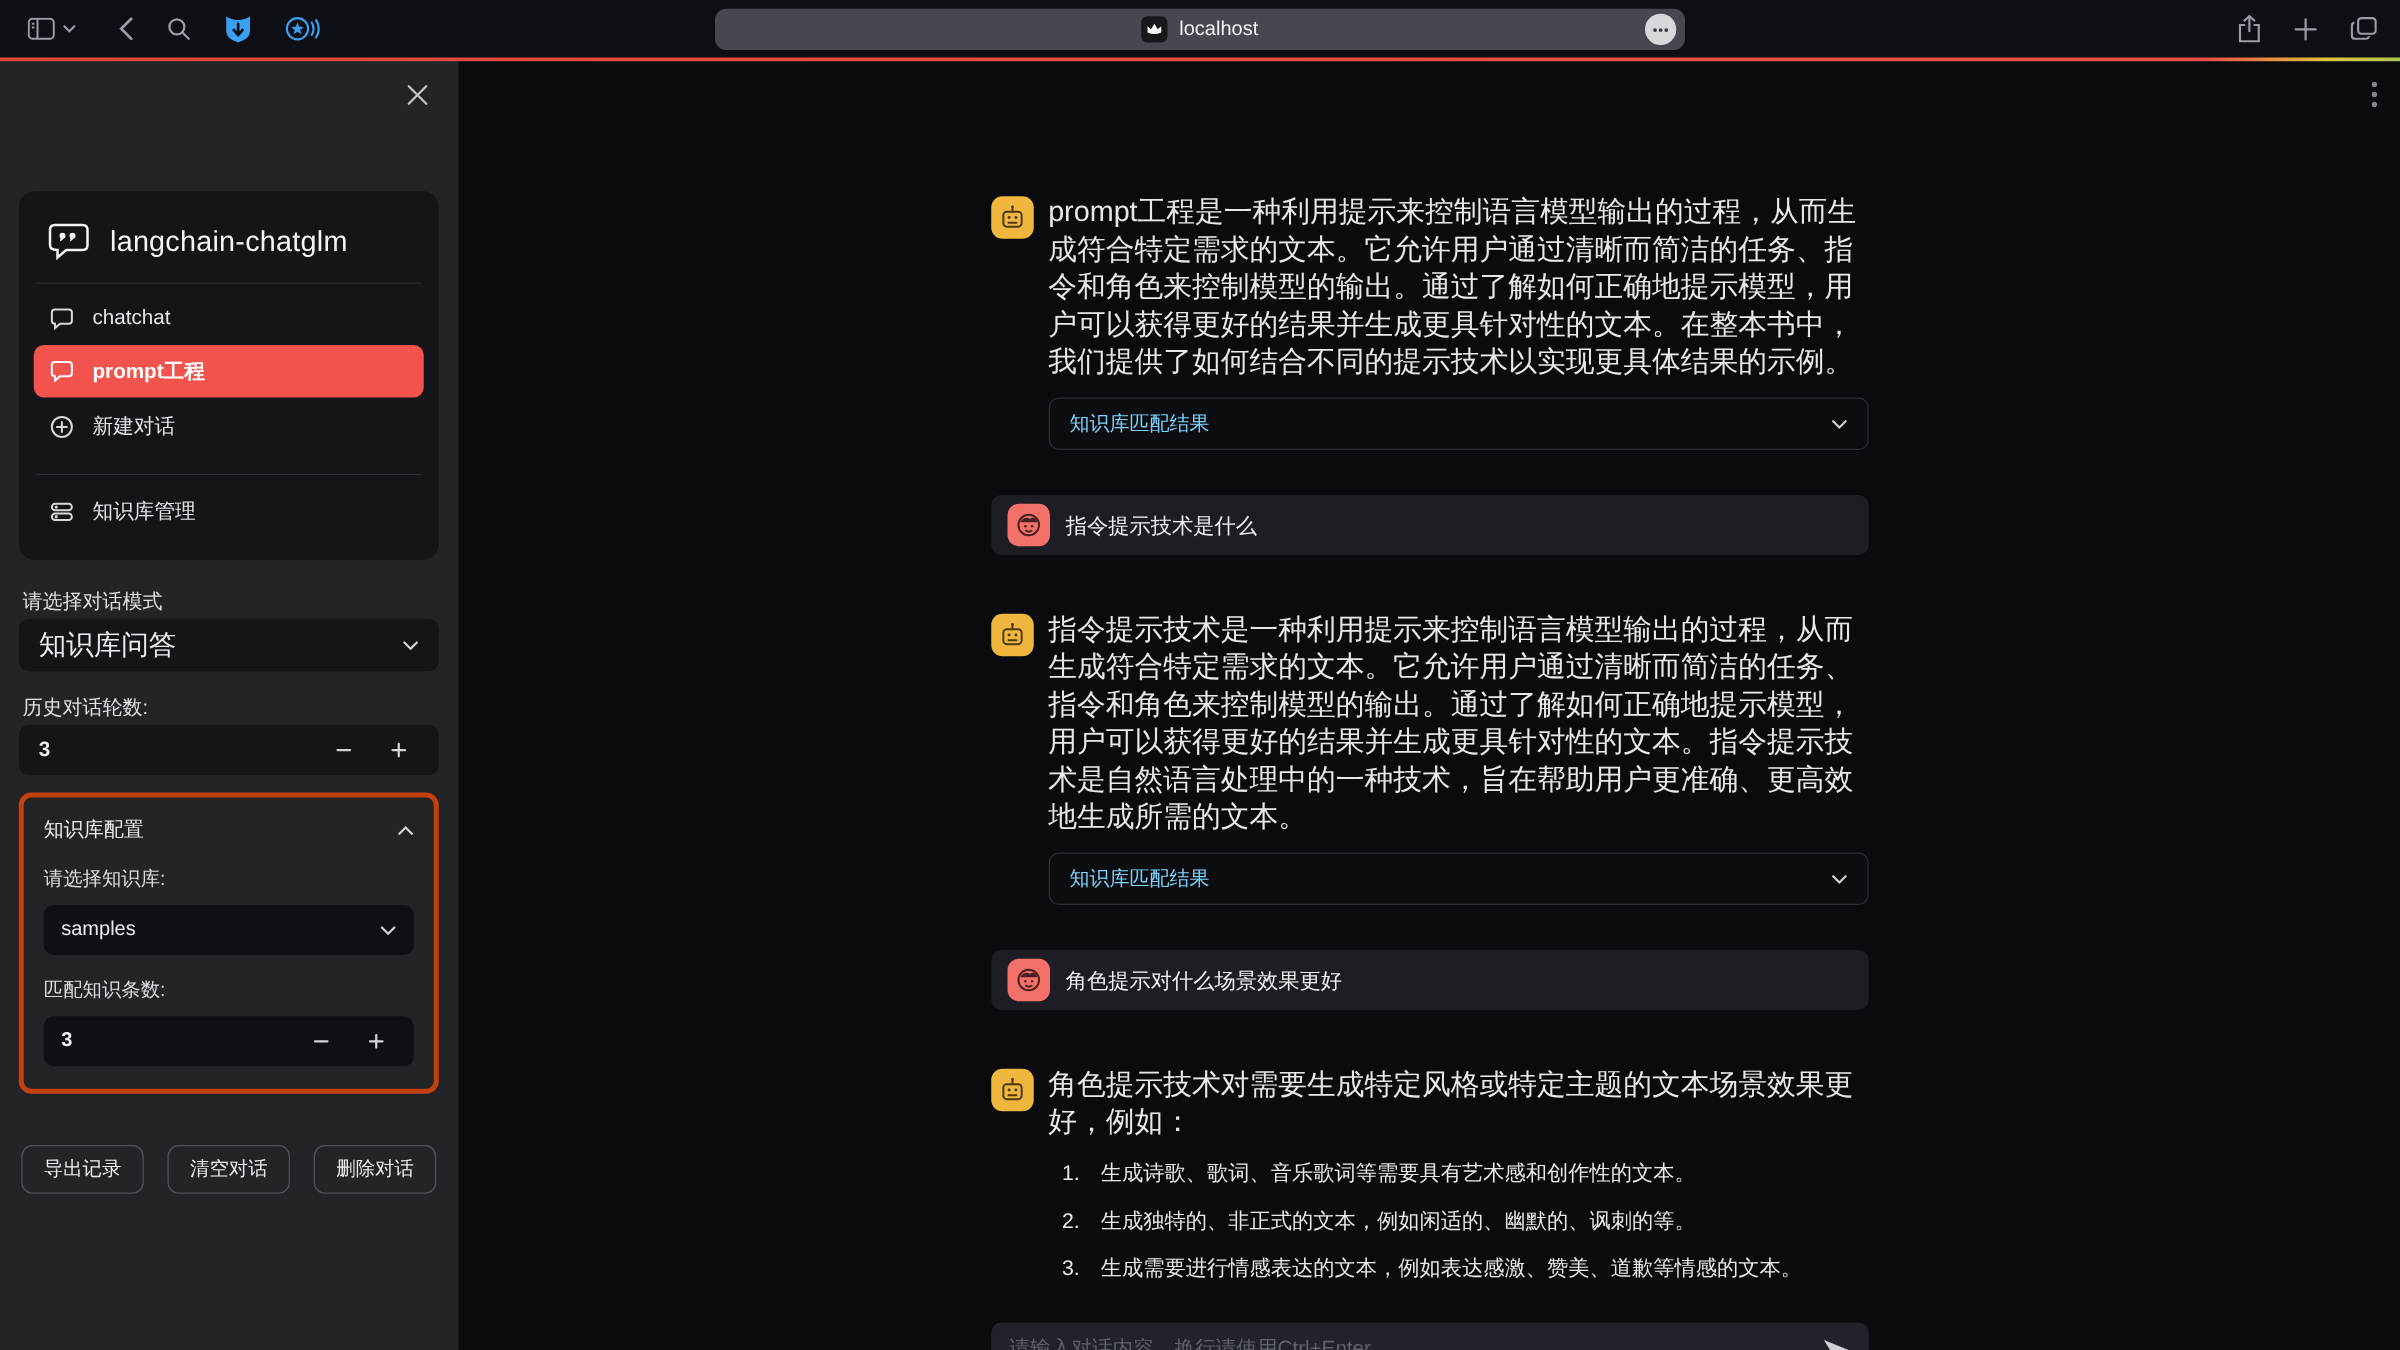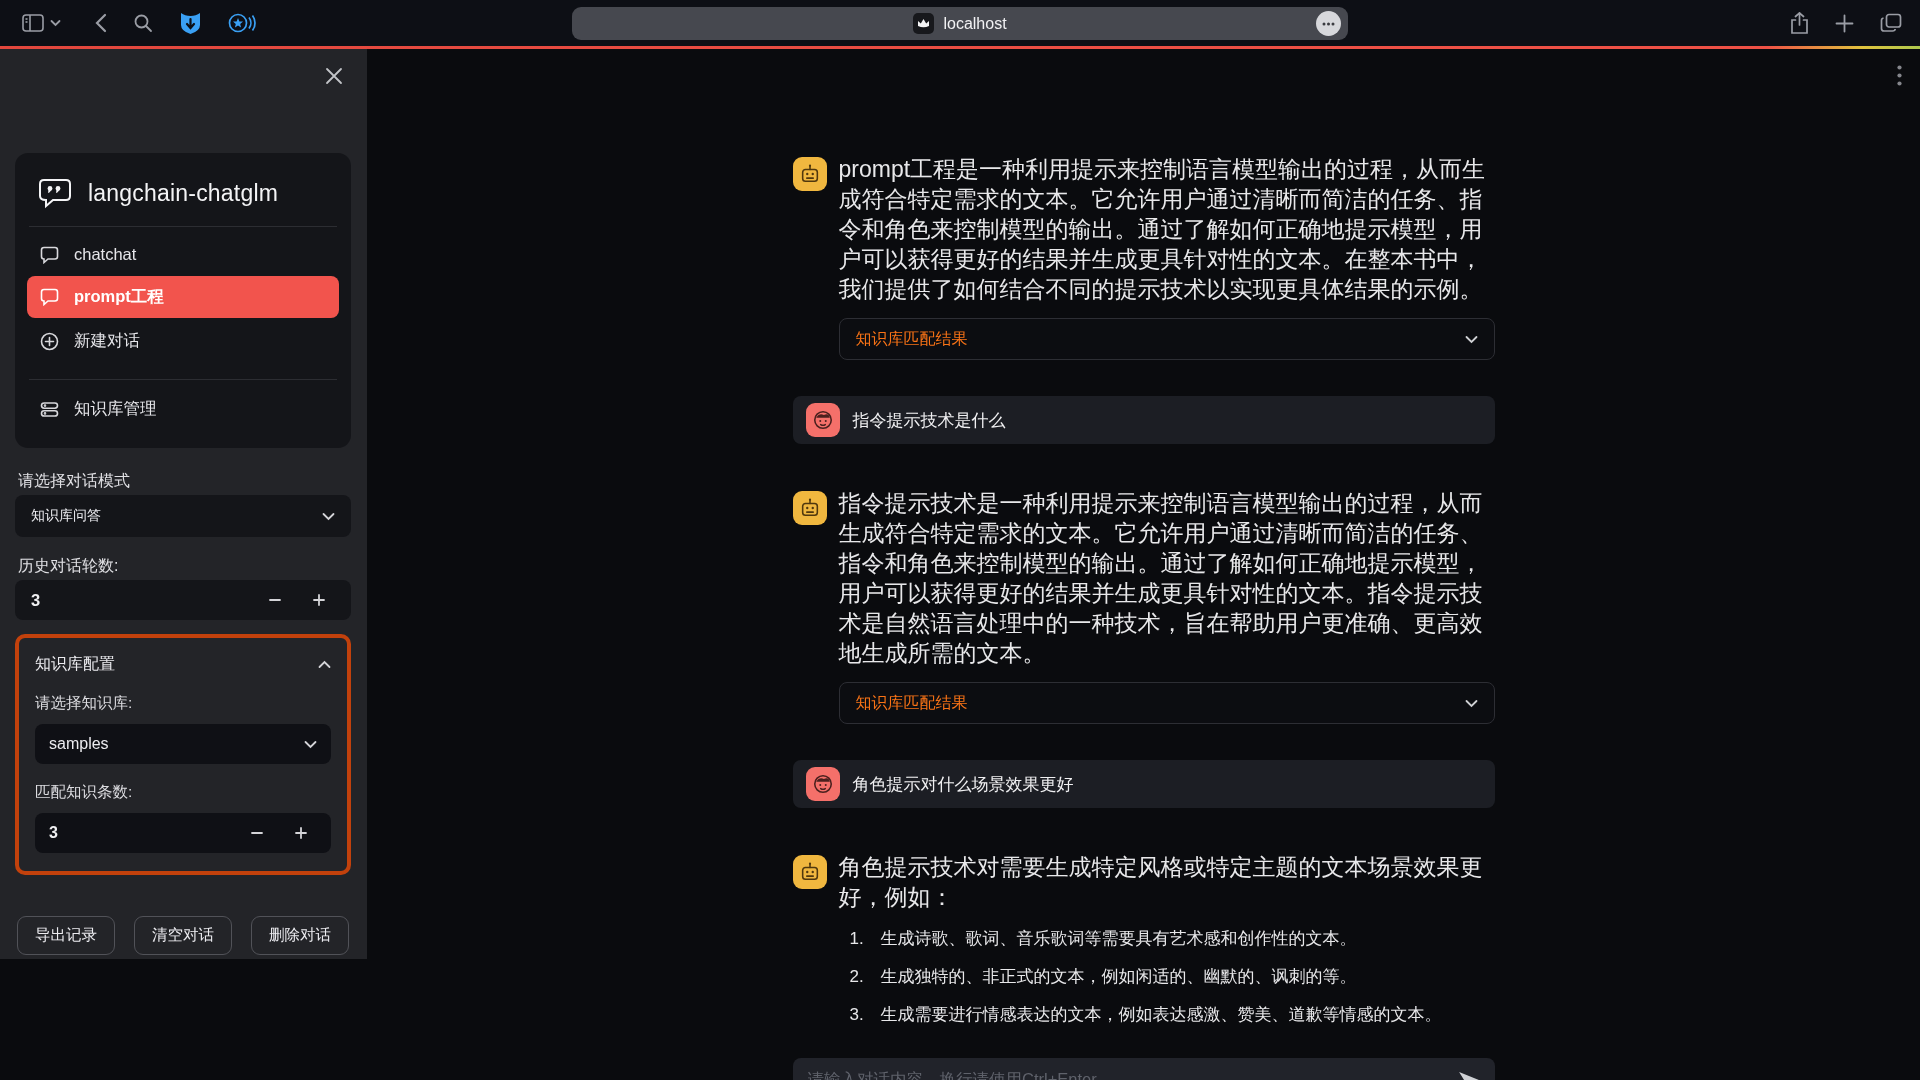--- a/index.html
+++ b/index.html
@@ -38,21 +38,21 @@
   .url-text { font-size:16px; color:#f2f2f4; }
   .url-more {
     position:absolute; right:7px; top:4px; width:25px; height:25px;
     background:#d7d8dc; border-radius:50%;
     display:flex; align-items:center; justify-content:center;
   }
   .tb-right { position:absolute; right:18px; top:0; height:46px; display:flex; align-items:center; gap:26px; }
 
   
   .sidebar {
-    position:absolute; top:49px; left:0; width:367px; height:910px;
+    position:absolute; top:49px; left:0; width:367px; height:1031px;
     background:#232428;
   }
   .sb-close { position:absolute; top:18px; right:24px; color:#c2c4c8; cursor:pointer; }
   .sb-card {
     position:absolute; top:104px; left:15px; width:336px;
     background:#141519; border-radius:13px; padding:20px 12px 18px;
   }
   .sb-title-row { display:flex; align-items:center; gap:15px; padding:4px 10px 0; color:#f4f4f6; }
   .sb-title { font-size:23px; letter-spacing:.2px; }
   .sb-divider { height:1px; background:#2c2d32; margin:17px 2px 8px; }
@@ -63,21 +63,21 @@
   .nav-item .nav-ic { color:#d8d8dc; display:flex; }
   .nav-item.active { background:#f2544d; color:#ffffff; font-weight:700; margin:2px 0; }
   .nav-item.active .nav-ic { color:#ffffff; }
 
   .sb-label { font-size:16px; color:#e0e0e4; }
   .lbl-mode { position:absolute; top:422px; left:18px; }
   .select {
     position:absolute; left:15px; width:336px; height:42px;
     background:#141519; border-radius:8px;
     display:flex; align-items:center; justify-content:space-between;
-    padding:0 16px; font-size:14px; color:#ececf0; cursor:pointer;
+    padding:0 16px; font-size:22px; color:#ececf0; cursor:pointer;
   }
   .sel-mode { top:446px; }
   .lbl-history { position:absolute; top:507px; left:18px; }
   .numbox {
     position:absolute; left:15px; width:336px; height:40px;
     background:#141519; border-radius:8px;
     display:flex; align-items:center; padding:0 16px; font-size:16.5px;
   }
   .num-history { top:531px; }
   .numbox .num-val { flex:1; font-weight:700; color:#f0f0f2; }
@@ -133,21 +133,21 @@
   .bot-body { flex:1; min-width:0; }
   .bot-text { font-size:23px; line-height:30px; color:#e8e8ea; }
   .bot-list { margin:12px 0 0 8px; padding-left:22px; }
   .bot-list li { font-size:17px; line-height:30px; margin-bottom:8px; padding-left:12px; }
   .accordion {
     margin-top:14px; height:42px; background:#0c0d11;
     border:1px solid #2d2e34; border-radius:8px;
     display:flex; align-items:center; justify-content:space-between;
     padding:0 16px; cursor:pointer;
   }
-  .accordion .acc-label { font-size:16px; color:#f97316;text-align:center; }
+  .accordion .acc-label { font-size:16px; color:#7dd3fc;text-align:center; }
   .accordion .chev { color:#cfd0d4; }
 
   .msg-user.mt { margin-top:36px; }
 
   .input-row {
     margin-top:20px; height:43px; background:#21232a; border-radius:8px;
     display:flex; align-items:center; padding:0 15px; gap:10px;
   }
   .chat-input {
     flex:1; background:transparent; border:none; outline:none;

